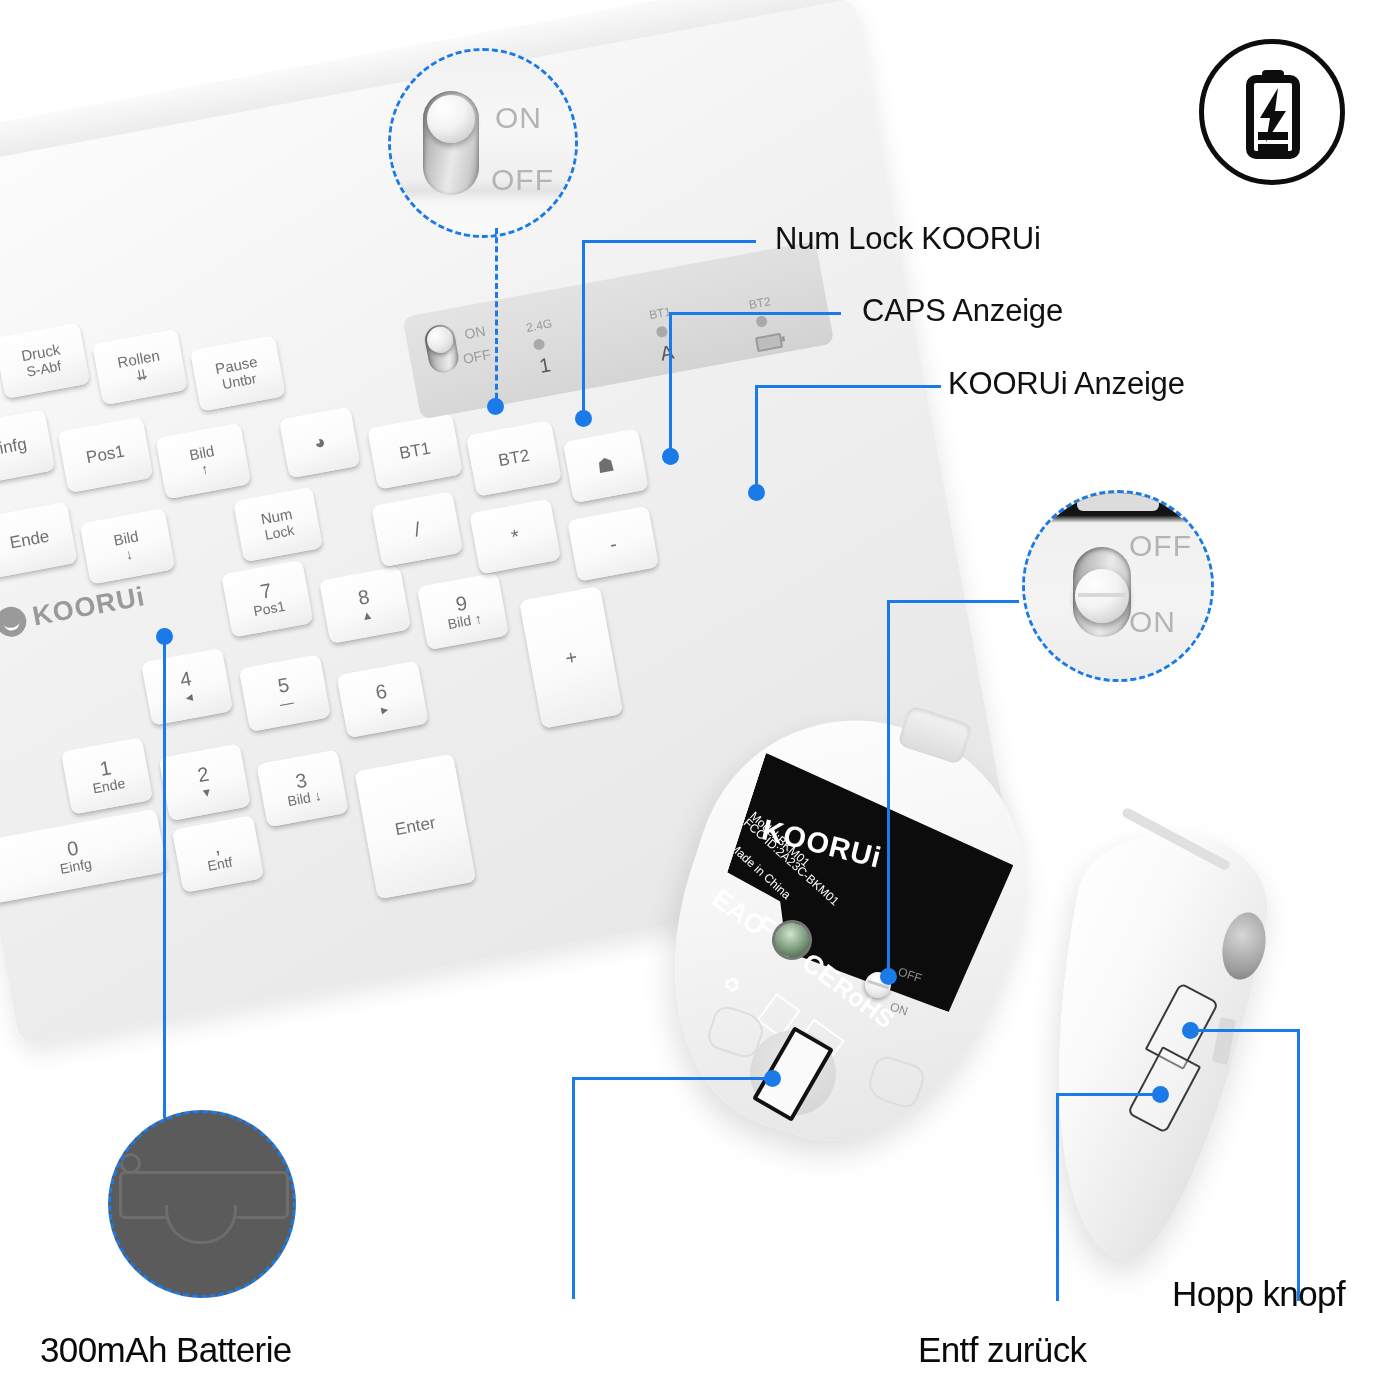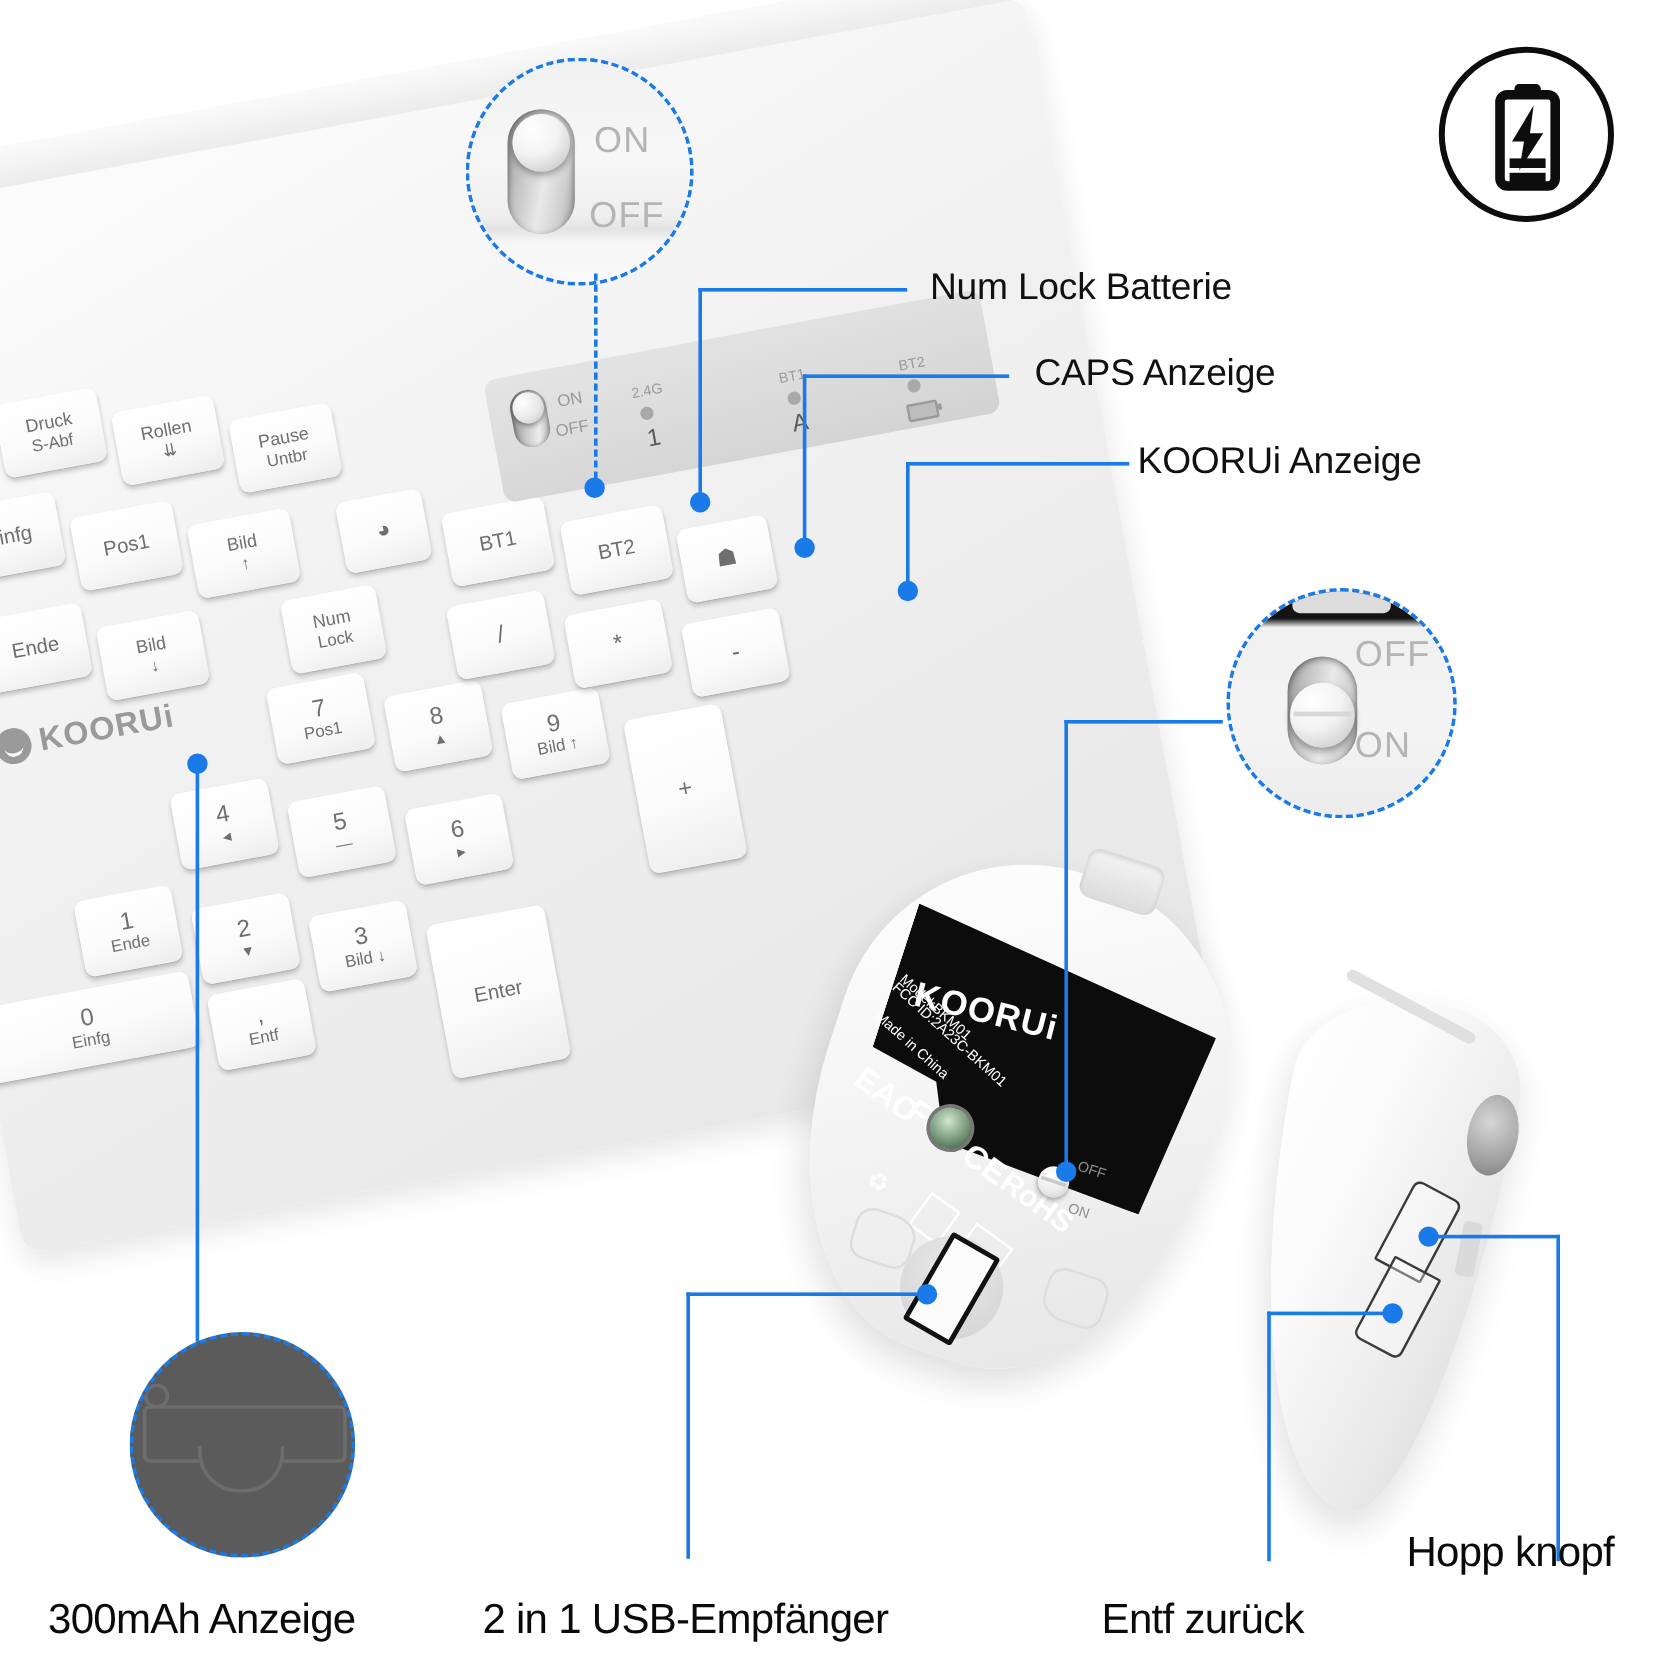--- a/index.html
+++ b/index.html
@@ -418,40 +418,39 @@
       <rect x="36" y="82" width="30" height="8" fill="#0d0d0d"></rect>
     </svg>
   </div>
 
   <div class="lead-dash-v" style="left:495px;top:228px;height:180px;"></div>
   <div class="dot" style="left:487px;top:398px;"></div>
 
   <div class="dot" style="left:575px;top:410px;"></div>
   <div class="lead-v" style="left:582px;top:240px;height:178px;"></div>
   <div class="lead-h" style="left:582px;top:240px;width:174px;"></div>
-  <div class="callout-label" style="left:775px;top:221px;">Num Lock Batterie</div>
+  <div class="callout-label" style="left:775px;top:221px;">Num Lock KOORUi</div>
 
   <div class="dot" style="left:662px;top:448px;"></div>
   <div class="lead-v" style="left:669px;top:312px;height:144px;"></div>
   <div class="lead-h" style="left:669px;top:312px;width:172px;"></div>
   <div class="callout-label" style="left:862px;top:293px;">CAPS Anzeige</div>
 
   <div class="dot" style="left:748px;top:484px;"></div>
   <div class="lead-v" style="left:755px;top:385px;height:107px;"></div>
   <div class="lead-h" style="left:755px;top:385px;width:186px;"></div>
   <div class="callout-label" style="left:948px;top:366px;">KOORUi Anzeige</div>
 
   <div class="dot" style="left:156px;top:628px;"></div>
   <div class="lead-v" style="left:163px;top:636px;height:482px;"></div>
-  <div class="bottom-label" style="left:40px;top:1330px;">300mAh Anzeige</div>
+  <div class="bottom-label" style="left:40px;top:1330px;">300mAh Batterie</div>
 
   <div class="dot" style="left:764px;top:1070px;"></div>
   <div class="lead-h" style="left:572px;top:1077px;width:200px;"></div>
   <div class="lead-v" style="left:572px;top:1077px;height:222px;"></div>
-  <div class="bottom-label" style="left:402px;top:1330px;">2 in 1 USB-Empfänger</div>
 
   <div class="dot" style="left:880px;top:968px;"></div>
   <div class="lead-v" style="left:887px;top:600px;height:376px;"></div>
   <div class="lead-h" style="left:887px;top:600px;width:132px;"></div>
 
   <div class="dot" style="left:1152px;top:1086px;"></div>
   <div class="lead-h" style="left:1056px;top:1093px;width:104px;"></div>
   <div class="lead-v" style="left:1056px;top:1093px;height:208px;"></div>
   <div class="bottom-label" style="left:918px;top:1330px;">Entf zurück</div>
 

